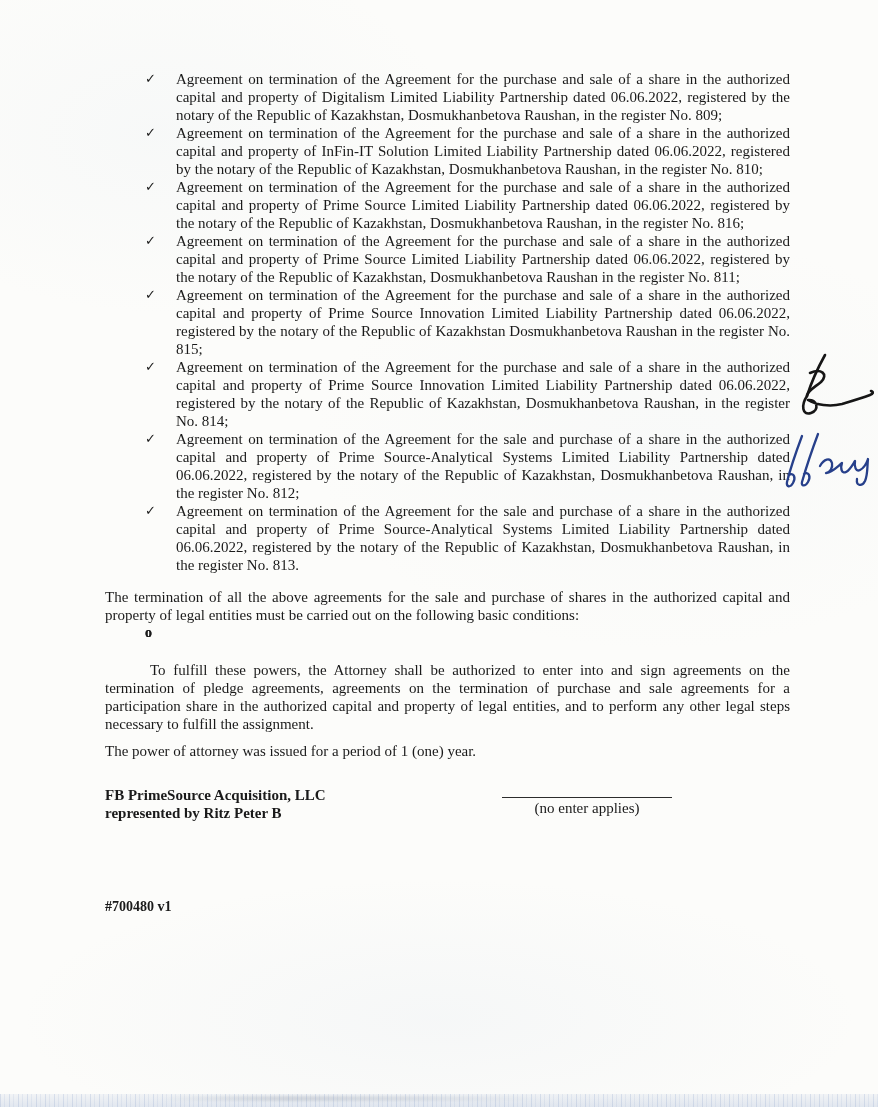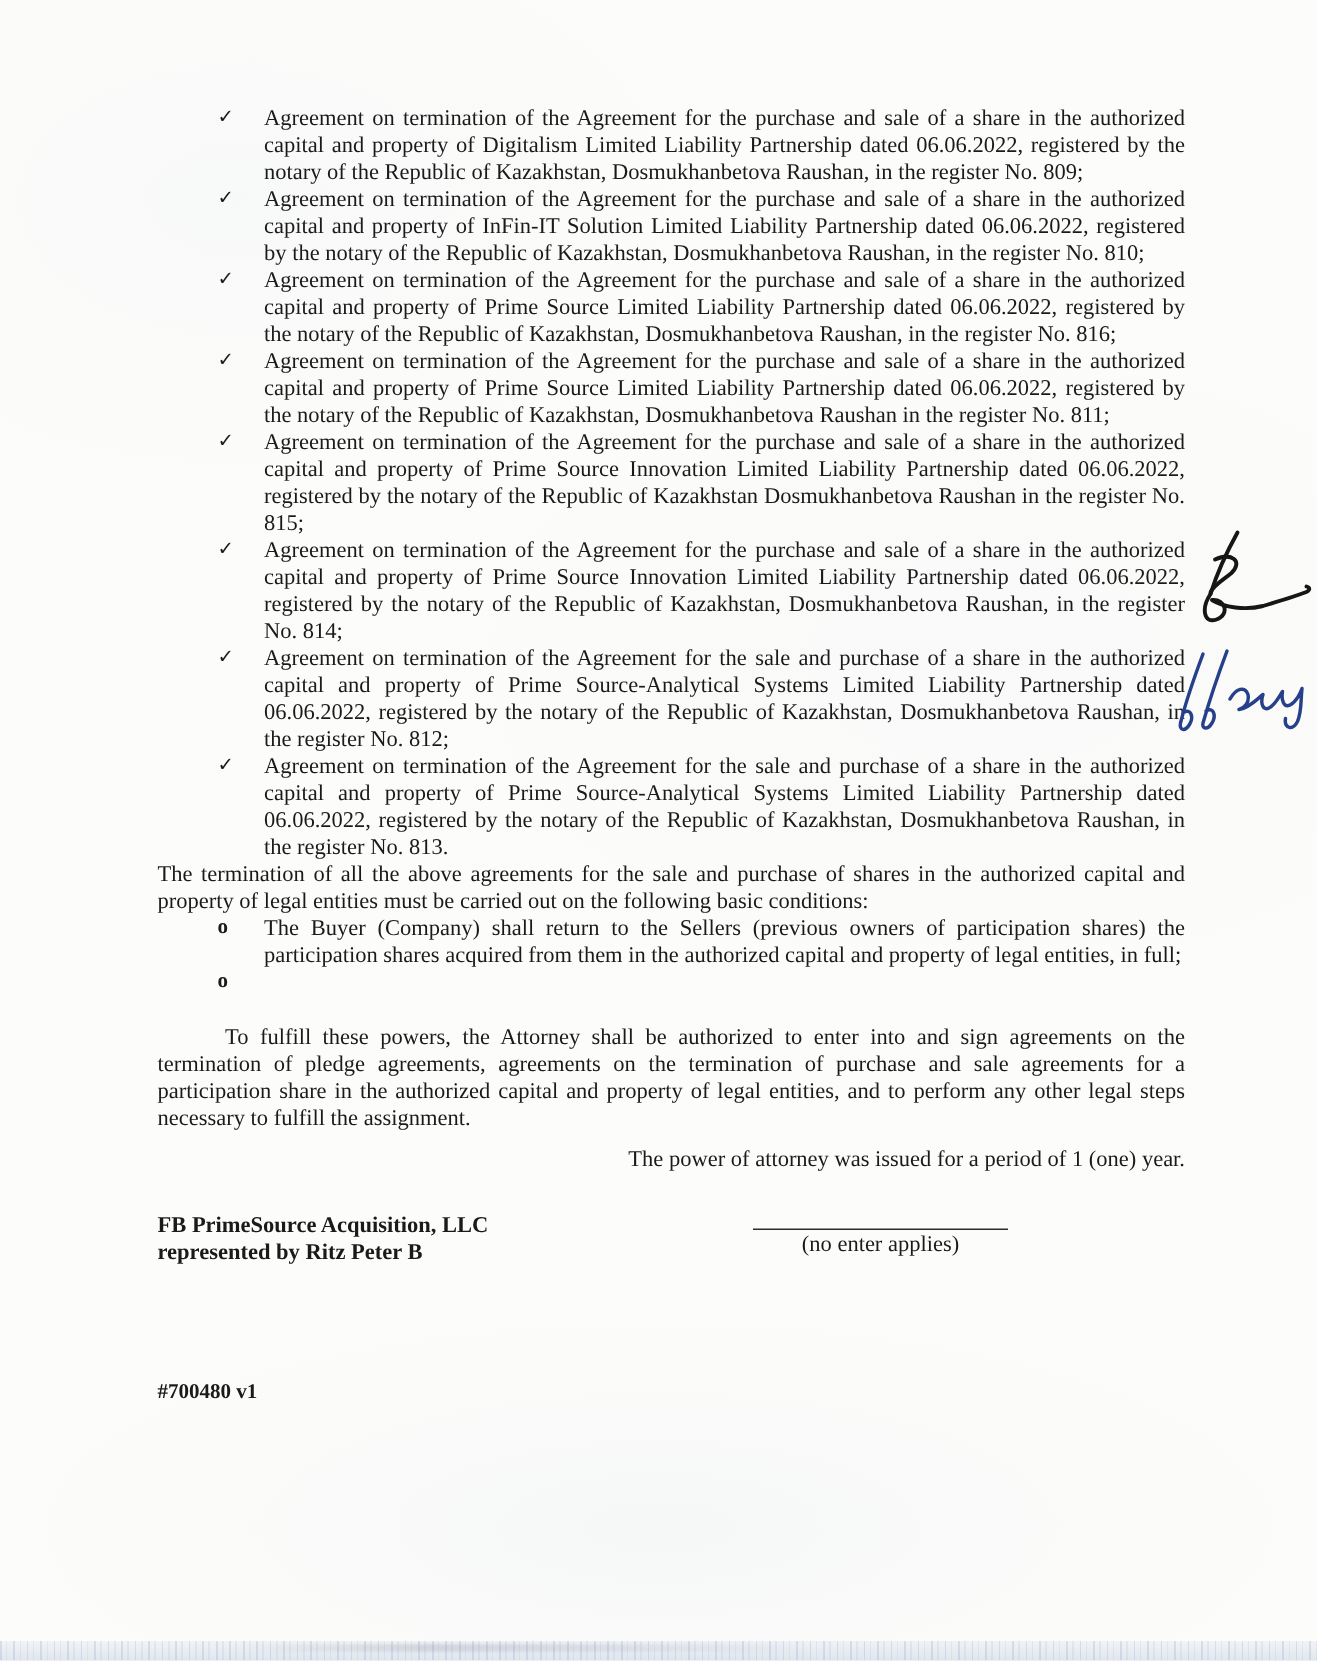--- a/index.html
+++ b/index.html
@@ -35,23 +35,23 @@
   }
   .marker.check {
     font-family: "DejaVu Sans", sans-serif;
     font-size: 13px;
     font-style: italic;
   }
   .marker.circle {
     font-size: 14px;
   }
   .para { margin: 0; text-align: justify; }
-  .intro-para { }
+  .intro-para { margin-top: 14px; }
   .powers-para { margin-top: 37px; text-indent: 45px; }
-  .validity-para { margin-top: 9px; text-align: right; font-family: Liberation Serif, serif; }
+  .validity-para { margin-top: 9px; text-align: left; font-family: Liberation Serif, serif; }
   .sig-row {
     display: flex;
     justify-content: space-between;
     margin-top: 26px;
   }
   .sig-left { font-weight: bold; line-height: 18px; }
   .sig-right {
     width: 250px;
     padding-top: 11px;
     margin-right: 78px;
@@ -128,21 +128,20 @@
         <span class="marker check">✓</span>
         <span>Agreement on termination of the Agreement for the sale and purchase of a share in the authorized capital and property of Prime Source-Analytical Systems Limited Liability Partnership dated 06.06.2022, registered by the notary of the Republic of Kazakhstan, Dosmukhanbetova Raushan, in the register No. 813.</span>
       </div>
     </div>
 
     <p class="para intro-para">The termination of all the above agreements for the sale and purchase of shares in the authorized capital and property of legal entities must be carried out on the following basic conditions:</p>
 
     <div class="sublist">
       <div class="list-item">
         <span class="marker circle">o</span>
-        <span>The Buyer (Company) shall return to the Sellers (previous owners of participation shares) the participation shares acquired from them in the authorized capital and property of legal entities, in full;</span>
       </div>
       <div class="list-item">
         <span class="marker circle">o</span>
       </div>
     </div>
 
     <p class="para powers-para">To fulfill these powers, the Attorney shall be authorized to enter into and sign agreements on the termination of pledge agreements, agreements on the termination of purchase and sale agreements for a participation share in the authorized capital and property of legal entities, and to perform any other legal steps necessary to fulfill the assignment.</p>
 
     <p class="para validity-para">The power of attorney was issued for a period of 1 (one) year.</p>
 

